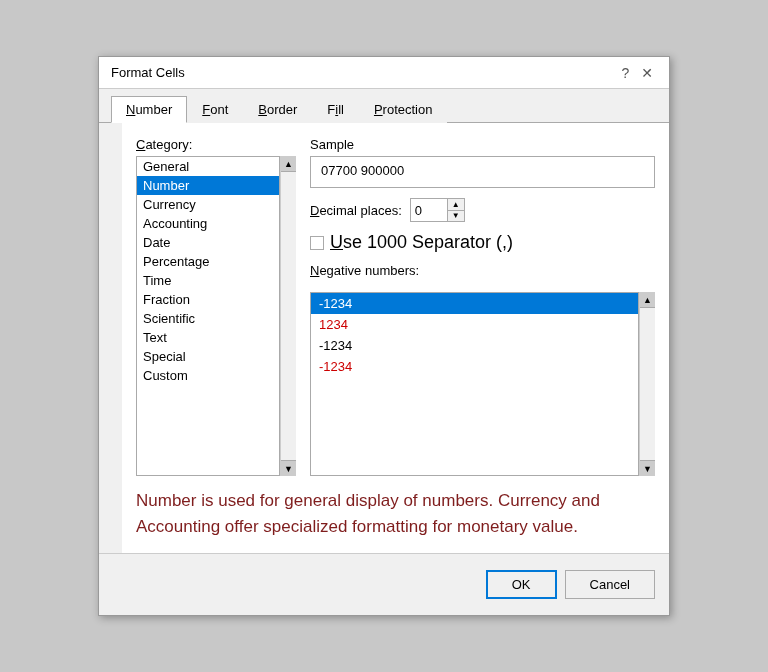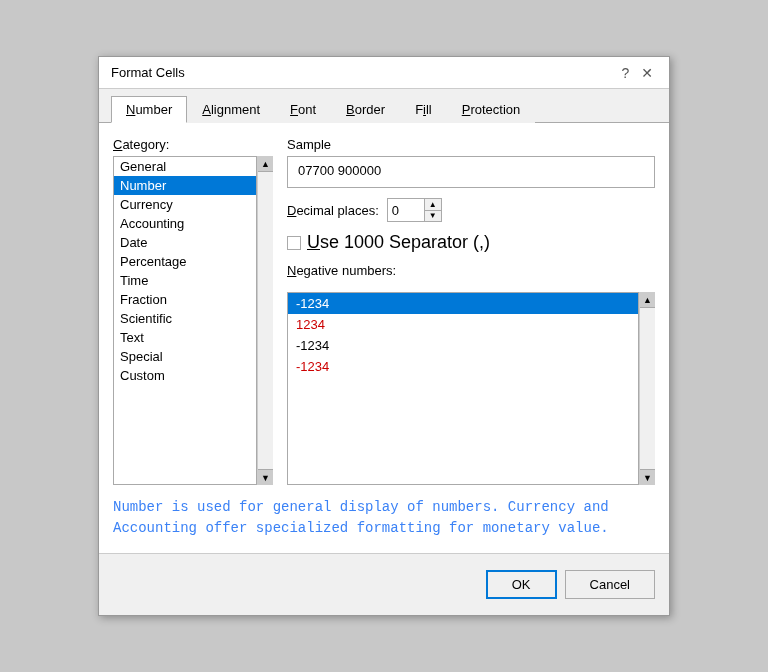--- a/index.html
+++ b/index.html
@@ -75,20 +75,21 @@
     }
     .tab-underline {
       text-decoration: underline;
     }
     .content {
       background: #fff;
       flex: 1;
       padding: 14px;
       display: flex;
       flex-direction: column;
+      margin-left: 23px;
     }
     .main-row {
       display: flex;
       gap: 14px;
       flex: 1;
     }
     .category-panel {
       width: 160px;
       display: flex;
       flex-direction: column;
@@ -212,25 +213,24 @@
       cursor: pointer;
       font-size: 13px;
     }
     .neg-item.selected {
       background: #0078d7;
       color: #fff;
     }
     .neg-item.red { color: #c00; }
     .description-area {
       padding: 12px 0 0 0;
-      font-size: 14px;
-      color: #3b82f6;
+      font-size: 17px;
+      color: #7f1d1d;
       line-height: 1.5;
       border-top: none;
-      font-family: Liberation Mono, monospace;
     }
     .footer {
       background: #f0f0f0;
       padding: 16px 14px;
       display: flex;
       justify-content: flex-end;
       gap: 8px;
       border-top: 1px solid #ccc;
     }
     .footer-btn {
@@ -264,21 +264,20 @@
   <div class="title-bar">
     <span class="title-bar-text">Format Cells</span>
     <div class="title-bar-controls">
       <button class="title-btn">?</button>
       <button class="title-btn">✕</button>
     </div>
   </div>
 
   <div class="tabs">
     <div class="tab active"><span class="tab-underline">N</span>umber</div>
-    <div class="tab"><span class="tab-underline">A</span>lignment</div>
     <div class="tab"><span class="tab-underline">F</span>ont</div>
     <div class="tab"><span class="tab-underline">B</span>order</div>
     <div class="tab">F<span class="tab-underline">i</span>ll</div>
     <div class="tab"><span class="tab-underline">P</span>rotection</div>
   </div>
 
   <div class="content">
     <div class="main-row">
 
       <div class="category-panel">

